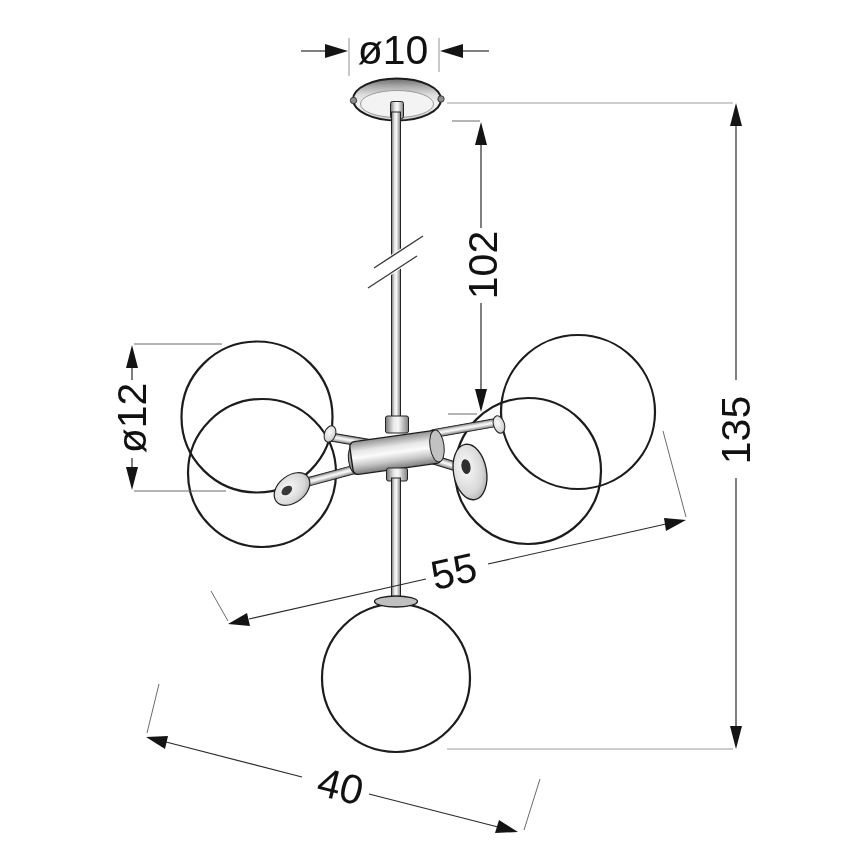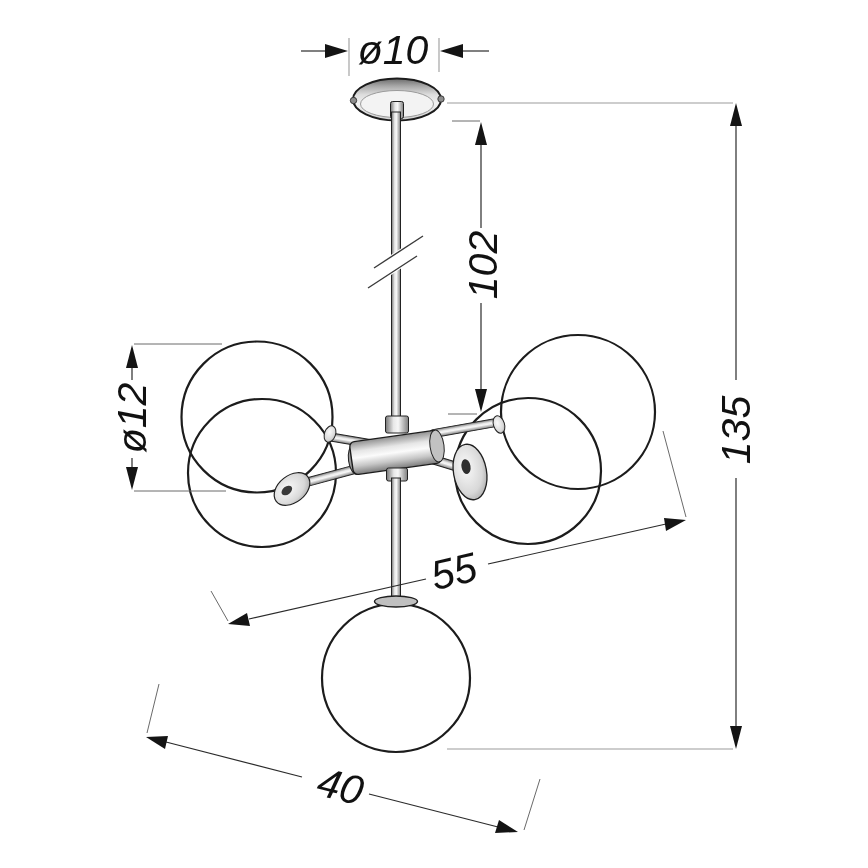--- a/index.html
+++ b/index.html
@@ -1,17 +1,17 @@
 <!DOCTYPE html>
 <html><head>
 <meta charset="utf-8">
 <style>
   html,body{margin:0;padding:0;background:#ffffff;}
   body{width:868px;height:868px;position:relative;font-family:"Liberation Sans",sans-serif;}
-  #stage{position:absolute;left:0;top:0;width:868px;height:868px;font-style:italic;}
+  #stage{position:absolute;left:0;top:0;width:868px;height:868px;}
   svg{display:block;}
   .outline{fill:none;stroke:#1c1c1c;stroke-width:2.2;}
   .dim{stroke:#2b2b2b;stroke-width:1.2;fill:none;}
   .ext{stroke:#6a6a6a;stroke-width:1;fill:none;}
   .extlight{stroke:#9c9c9c;stroke-width:1.1;fill:none;}
   .arrow{fill:#141414;stroke:none;}
   .dimtxt{fill:#111111;font-family:"Liberation Sans",sans-serif;font-size:41px;}
   .metal{stroke:#222222;stroke-width:1;}
 </style>
 </head>

